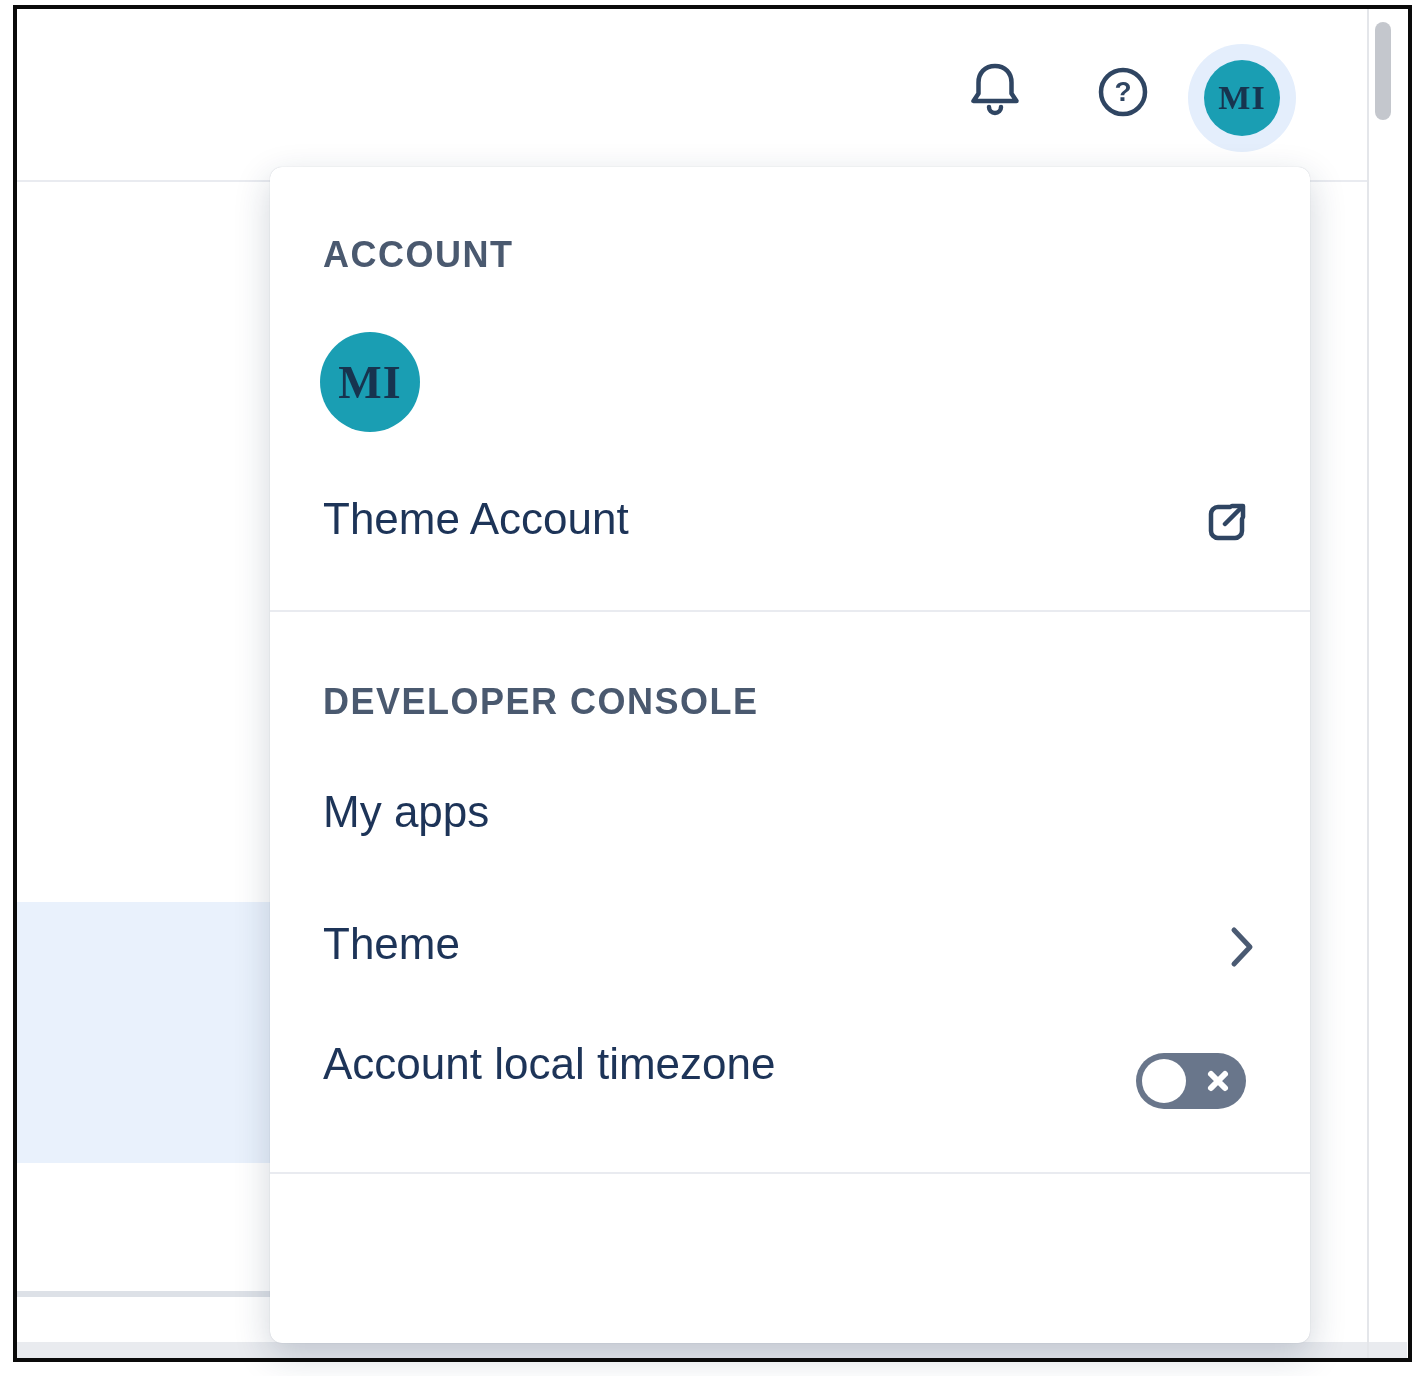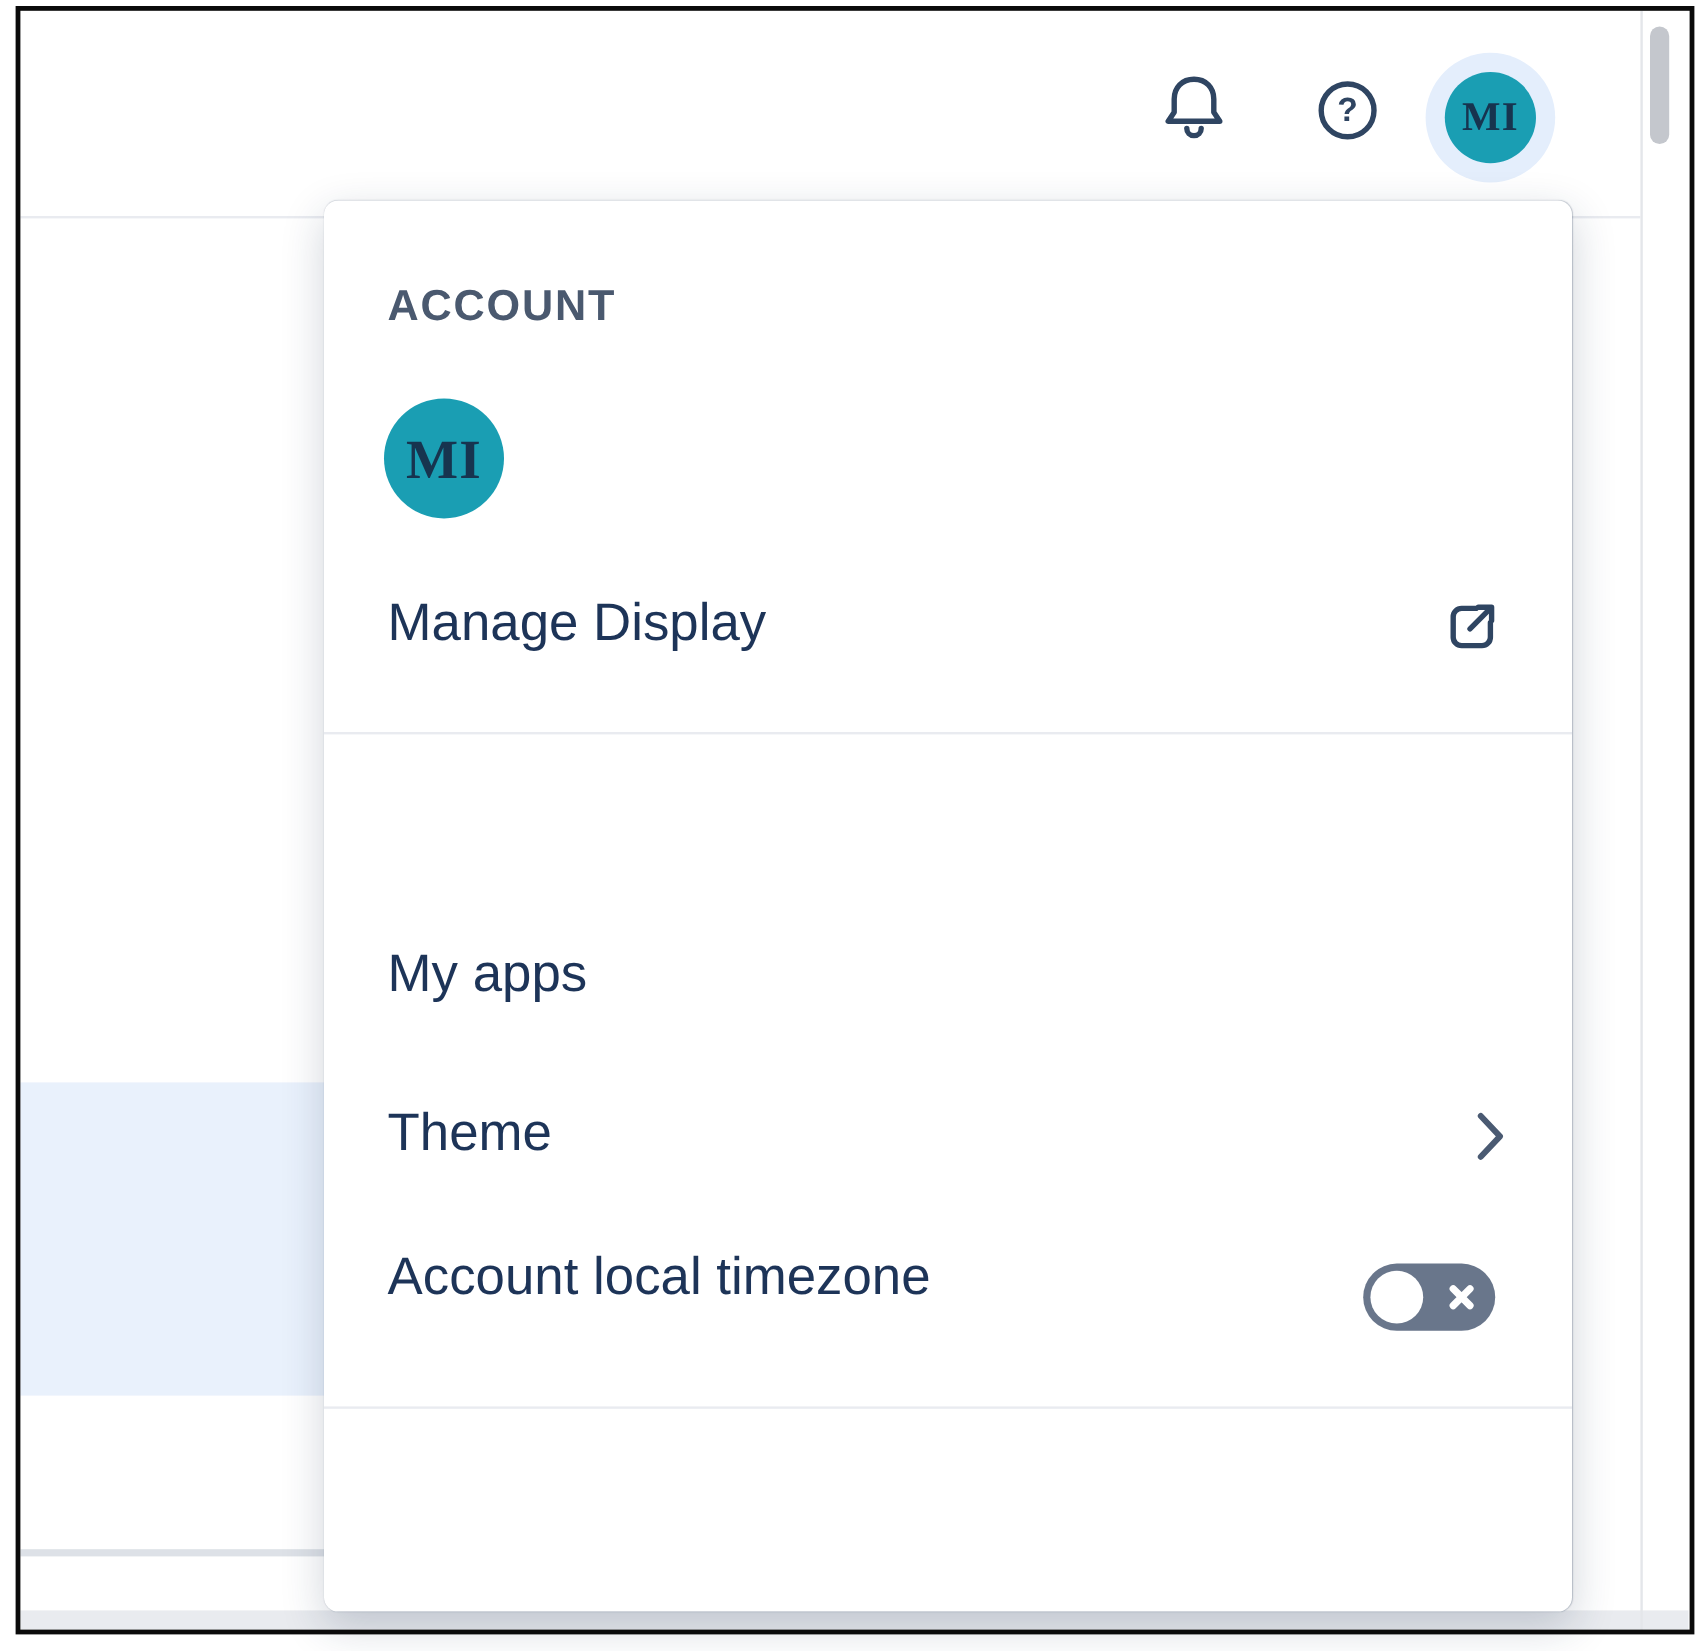--- a/index.html
+++ b/index.html
@@ -89,32 +89,33 @@
   <div class="avatar-top">MI</div>
 </div>
 
 <div class="menu">
 
   <div class="section-label" style="top:65px;text-align:center;">ACCOUNT</div>
 
   <div class="menu-avatar">MI</div>
 
   <div class="menu-item" style="top:324px;">
-    <span>Manage Display</span>
+    <span>Theme Account</span>
   </div>
   <div class="trail-icon external-icon">
     <svg width="48" height="48" viewBox="0 0 48 48">
       <path d="M27 9 H15 a7 7 0 0 0 -7 7 v17 a7 7 0 0 0 7 7 h17 a7 7 0 0 0 7 -7 V21" fill="none" stroke="#2f4562" stroke-width="4.5" stroke-linecap="round"></path>
       <path d="M22 26 L39 9" fill="none" stroke="#2f4562" stroke-width="4.5" stroke-linecap="round"></path>
       <path d="M29 8 h11 v11" fill="none" stroke="#2f4562" stroke-width="4.5" stroke-linecap="round" stroke-linejoin="round"></path>
     </svg>
   </div>
 
   <div class="menu-divider" style="top:443px;"></div>
 
+  <div class="section-label" style="top:512px;">DEVELOPER CONSOLE</div>
 
   <div class="menu-item" style="top:617px;">
     <span>My apps</span>
   </div>
 
   <div class="menu-item" style="top:749px;">
     <span>Theme</span>
   </div>
   <div class="trail-icon chevron-icon">
     <svg width="32" height="46" viewBox="0 0 32 46">

